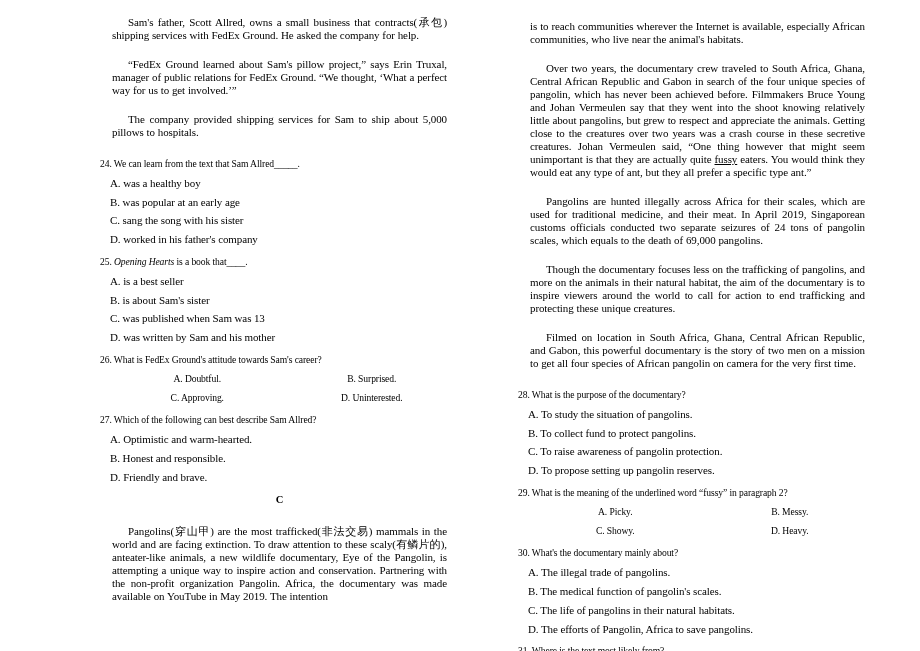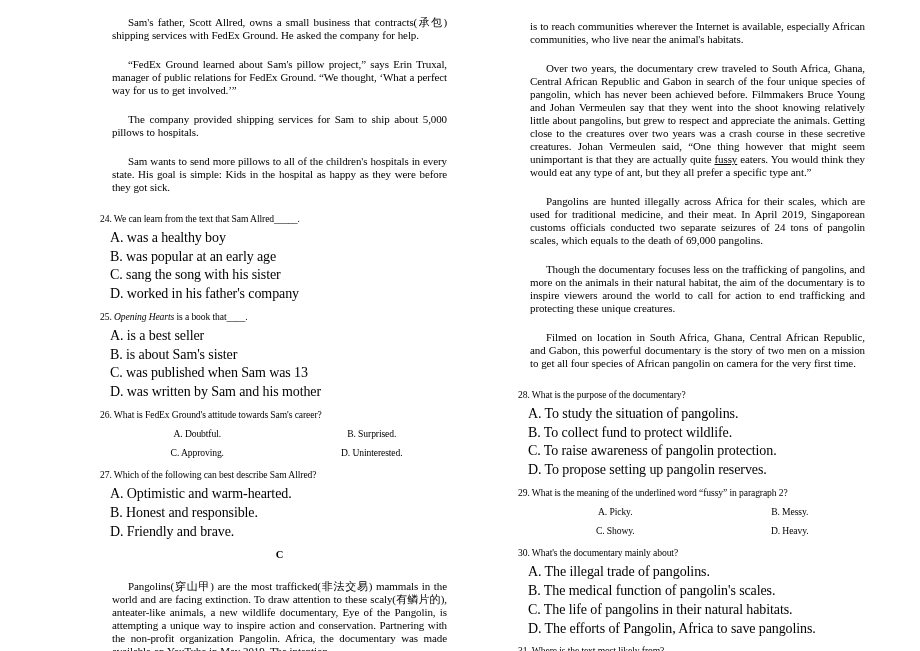--- a/index.html
+++ b/index.html
@@ -38,21 +38,21 @@
 
   .question { margin: 4px; }
   .stem {
     font-size: 9.6px;
     line-height: 18.8px;
     text-align: justify;
     letter-spacing: -0.1px;
   }
   .opt {
     padding-left: 10px;
-    font-size: 14px;
+    font-size: 11px;
     line-height: 18.8px;
     letter-spacing: -0.1px;
   }
   .opt-row {
     display: flex;
     padding-left: 10px;
     text-align: center;
   }
   .opt-cell {
     flex: 0 0 50%;
@@ -71,21 +71,20 @@
   .i { font-style: italic; }
 </style>
 </head>
 <body>
 
 <div class="page">
   <div class="column column-left">
       <p class="para">Sam's father, Scott Allred, owns a small business that contracts(承包) shipping services with FedEx Ground. He asked the company for help.</p>
       <p class="para">“FedEx Ground learned about Sam's pillow project,” says Erin Truxal, manager of public relations for FedEx Ground. “We thought, ‘What a perfect way for us to get involved.’”</p>
       <p class="para">The company provided shipping services for Sam to ship about 5,000 pillows to hospitals.</p>
-      <p class="para">Sam wants to send more pillows to all of the children's hospitals in every state. His goal is simple: Kids in the hospital as happy as they were before they got sick.</p>
       <div class="question">
         <div class="stem">24. We can learn from the text that Sam Allred_____.</div>
         <div class="opt">A. was a healthy boy</div>
         <div class="opt">B. was popular at an early age</div>
         <div class="opt">C. sang the song with his sister</div>
         <div class="opt">D. worked in his father's company</div>
       </div>
       <div class="question">
         <div class="stem"><span>25. </span><span class="i">Opening Hearts</span><span> is a book that____.</span></div>
         <div class="opt">A. is a best seller</div>
@@ -115,21 +114,21 @@
     </div>
   <div class="column column-right">
       <p class="para no-indent">is to reach communities wherever the Internet is available, especially African communities, who live near the animal's habitats.</p>
       <p class="para"><span>Over two years, the documentary crew traveled to South Africa, Ghana, Central African Republic and Gabon in search of the four unique species of pangolin, which has never been achieved before. Filmmakers Bruce Young and Johan Vermeulen say that they went into the shoot knowing relatively little about pangolins, but grew to respect and appreciate the animals. Getting close to the creatures over two years was a crash course in these secretive creatures. Johan Vermeulen said, “One thing however that might seem unimportant is that they are actually quite </span><span class="u">fussy</span><span> eaters. You would think they would eat any type of ant, but they all prefer a specific type ant.”</span></p>
       <p class="para">Pangolins are hunted illegally across Africa for their scales, which are used for traditional medicine, and their meat. In April 2019, Singaporean customs officials conducted two separate seizures of 24 tons of pangolin scales, which equals to the death of 69,000 pangolins.</p>
       <p class="para">Though the documentary focuses less on the trafficking of pangolins, and more on the animals in their natural habitat, the aim of the documentary is to inspire viewers around the world to call for action to end trafficking and protecting these unique creatures.</p>
       <p class="para">Filmed on location in South Africa, Ghana, Central African Republic, and Gabon, this powerful documentary is the story of two men on a mission to get all four species of African pangolin on camera for the very first time.</p>
       <div class="question">
         <div class="stem">28. What is the purpose of the documentary?</div>
         <div class="opt">A. To study the situation of pangolins.</div>
-        <div class="opt">B. To collect fund to protect wildlife.</div>
+        <div class="opt">B. To collect fund to protect pangolins.</div>
         <div class="opt">C. To raise awareness of pangolin protection.</div>
         <div class="opt">D. To propose setting up pangolin reserves.</div>
       </div>
       <div class="question">
         <div class="stem">29. What is the meaning of the underlined word “fussy” in paragraph 2?</div>
         <div class="opt-row">
           <div class="opt-cell">A. Picky.</div>
           <div class="opt-cell">B. Messy.</div>
         </div>
         <div class="opt-row">

